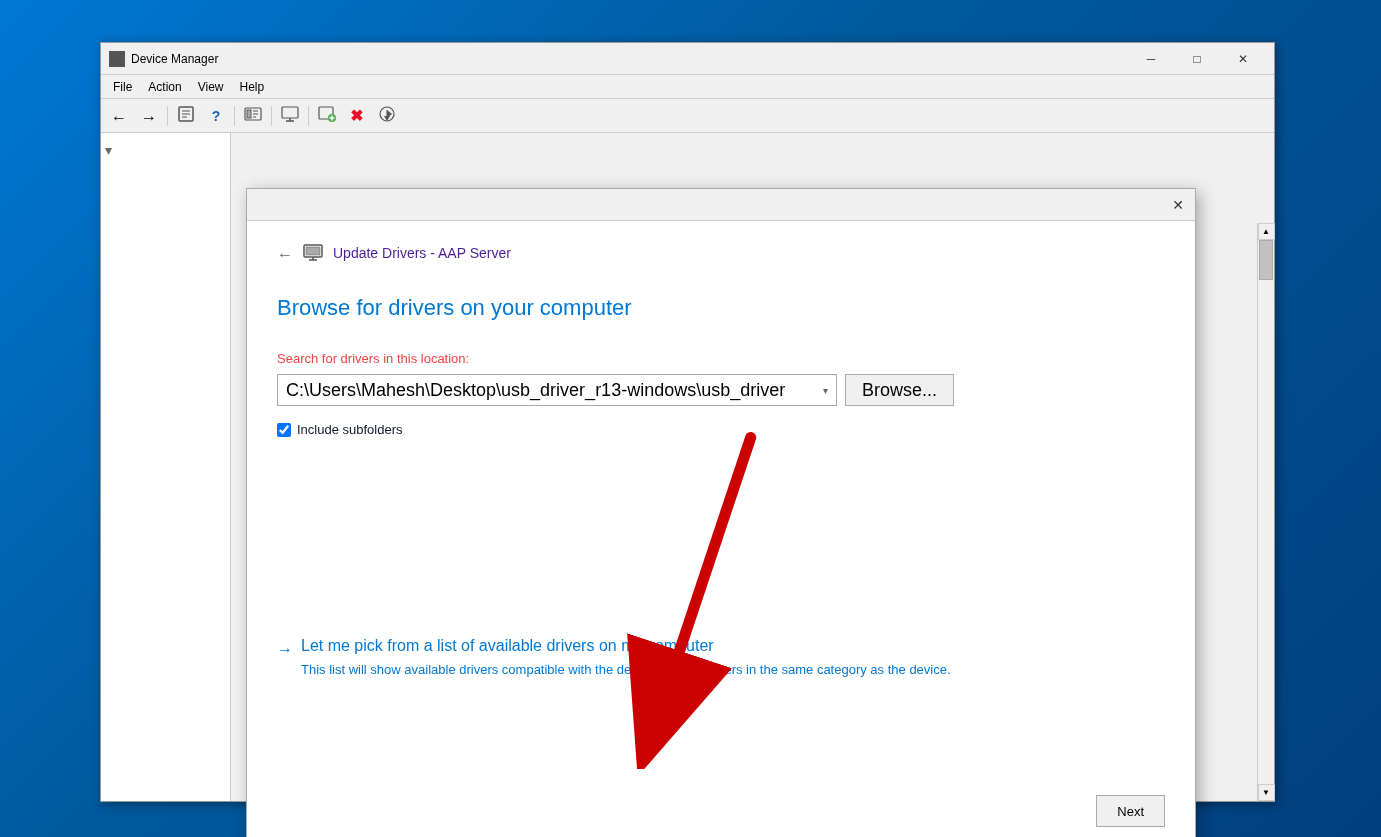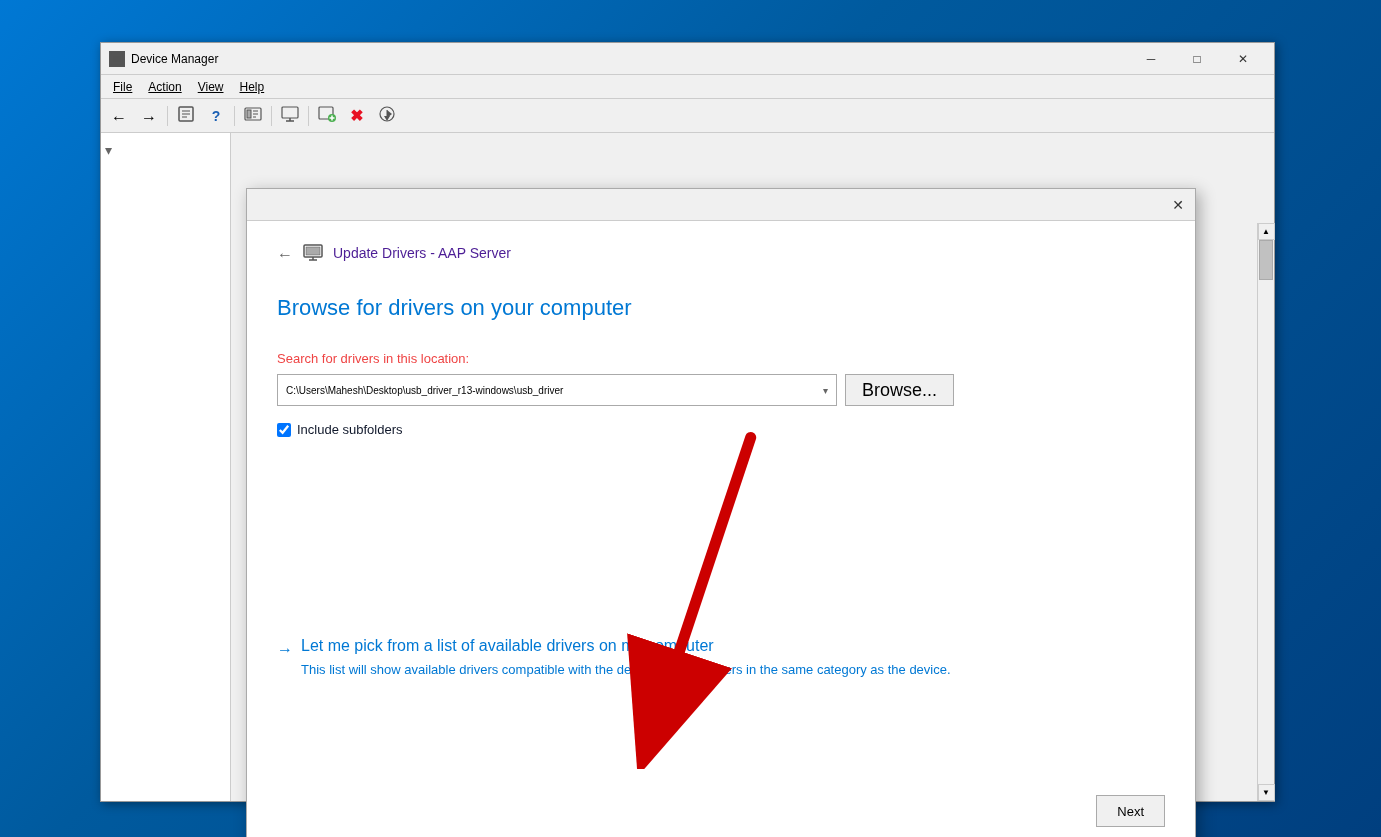--- a/index.html
+++ b/index.html
@@ -78,21 +78,20 @@
       align-items: center;
       padding: 0 4px;
       border-bottom: 1px solid #ccc;
     }
 
     .menu-item {
       padding: 2px 8px;
       font-size: 12px;
       cursor: pointer;
       color: #000;
-      text-decoration: underline;
     }
 
     
     .toolbar {
       height: 34px;
       background: #f0f0f0;
       display: flex;
       align-items: center;
       padding: 0 4px;
       border-bottom: 1px solid #ccc;
@@ -220,21 +219,21 @@
       padding: 0 8px;
       font-size: 13px;
       background: white;
       display: flex;
       align-items: center;
       justify-content: space-between;
       cursor: pointer;
     }
 
     .location-input-text {
-      font-size: 10px;
+      font-size: 18px;
       color: #000;
       flex: 1;
       overflow: hidden;
       text-overflow: ellipsis;
       white-space: nowrap;
     }
 
     .location-dropdown-arrow {
       font-size: 10px;
       color: #666;

